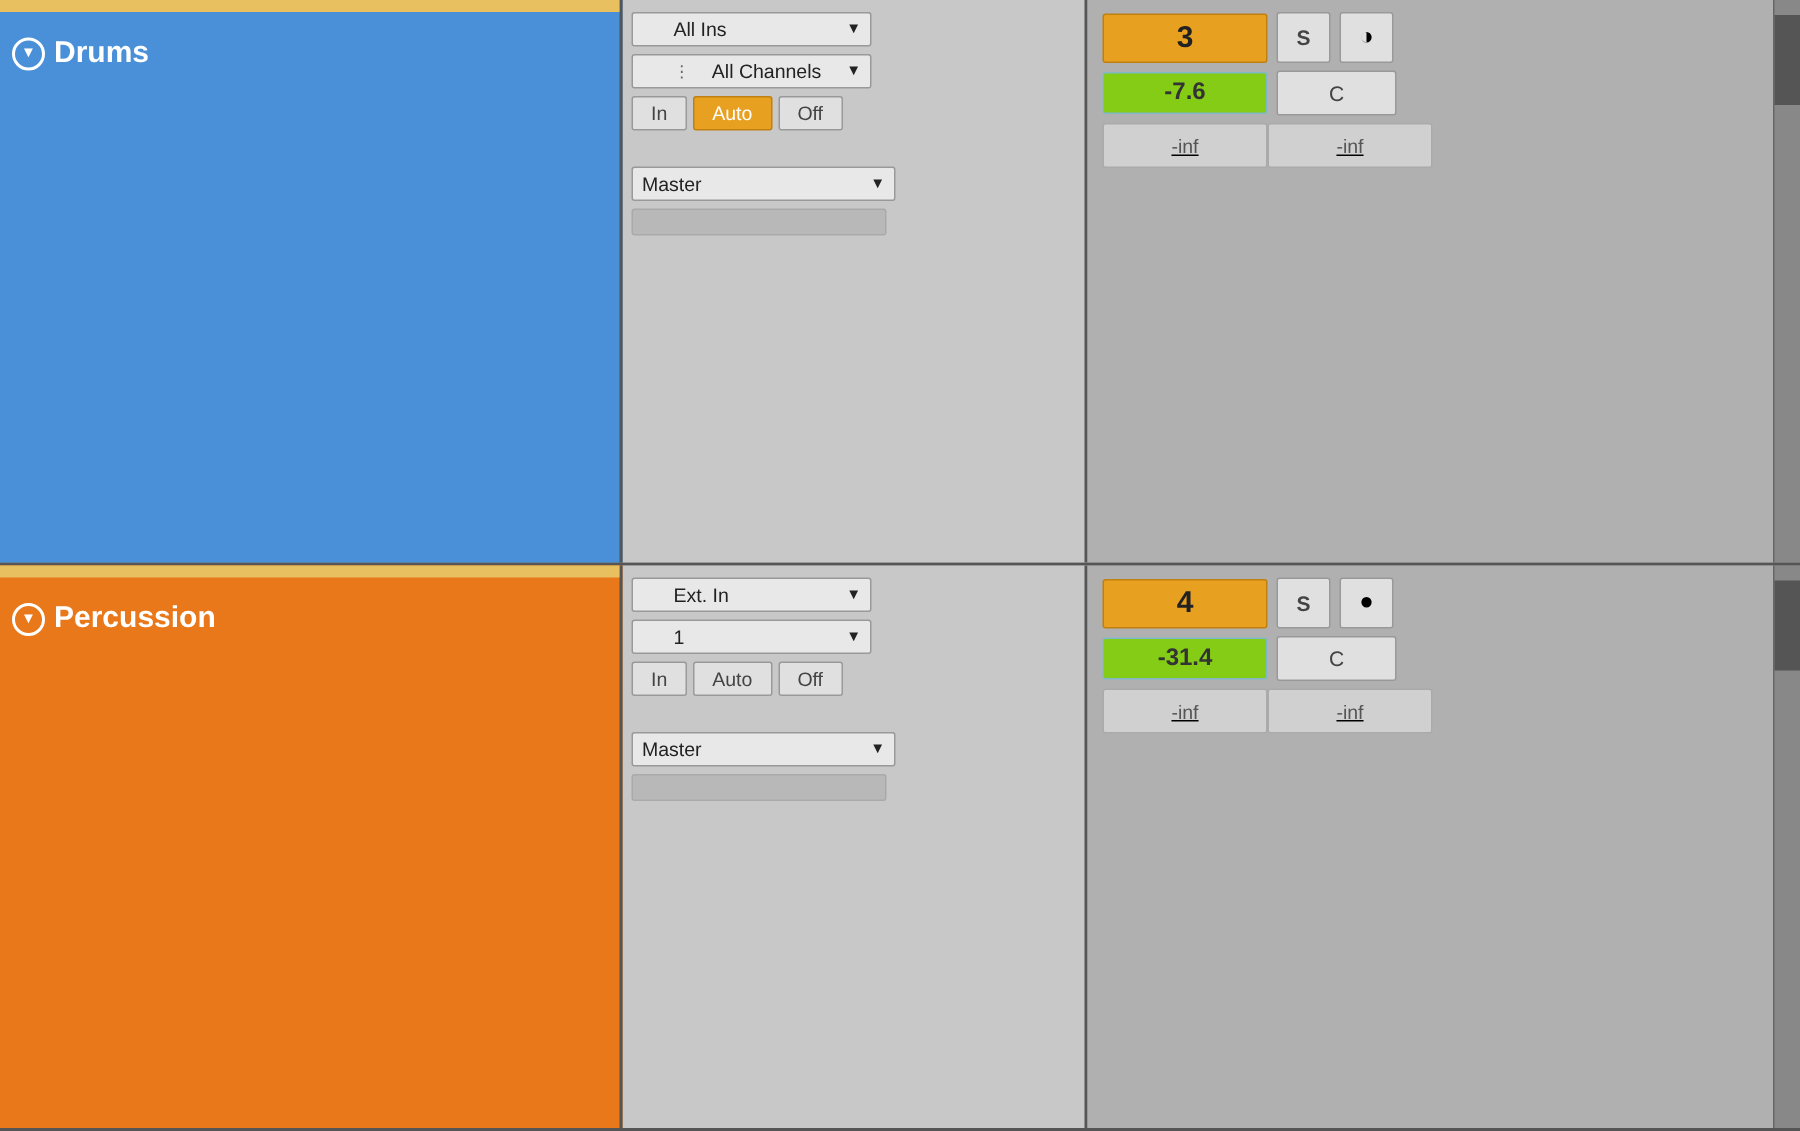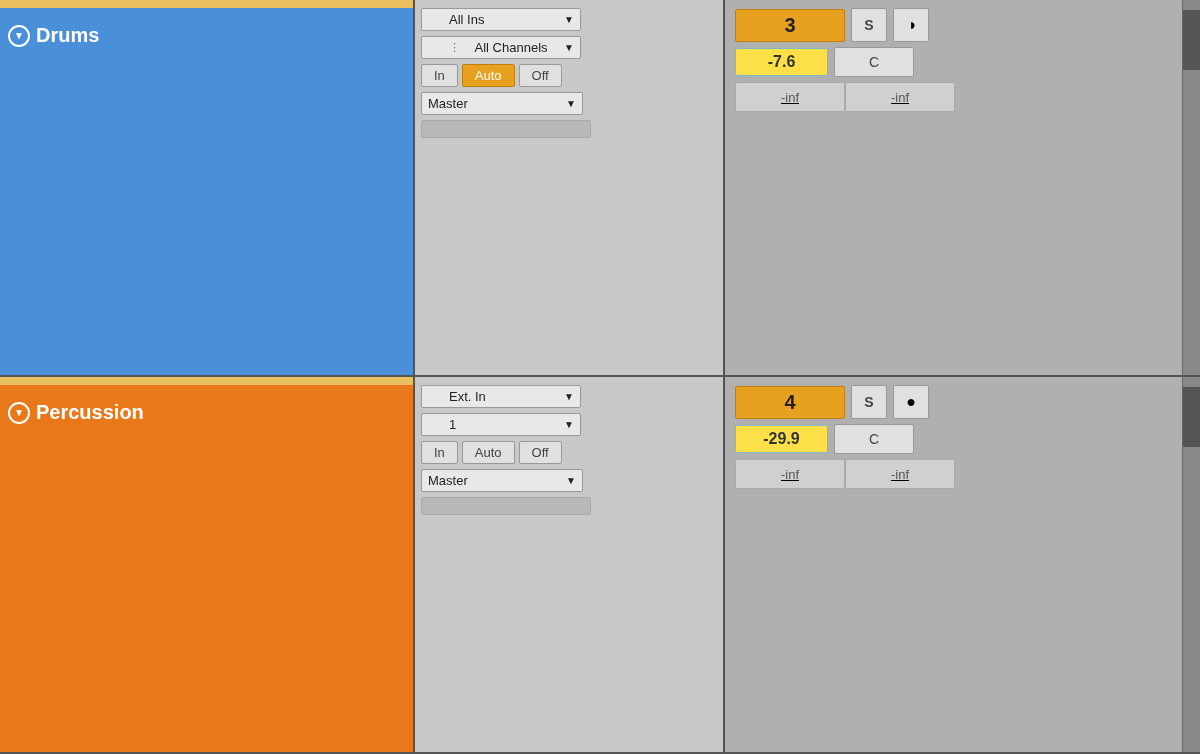--- a/index.html
+++ b/index.html
@@ -98,21 +98,22 @@
       cursor: pointer;
       color: #222;
     }
 
     .dropdown.wide {
       width: 160px;
       padding-left: 27px;
     }
 
     .dropdown.medium {
-      width: 162px;
+      width: 176px;
+      margin-top: 19px;
     }
 
     .dropdown-arrow {
       font-size: 10px;
       margin-left: 4px;
     }
 
     .btn-small {
       background: #e0e0e0;
       border: 1px solid #999;
@@ -194,25 +195,25 @@
       width: 36px;
       height: 34px;
       display: flex;
       align-items: center;
       justify-content: center;
       cursor: pointer;
       font-size: 16px;
     }
 
     .pitch-display {
-      background: #fde047;
+      background: #84cc16;
       border: 1px solid #80b8c8;
       border-radius: 2px;
       padding: 4px 8px;
-      width: 93px;
+      width: 110px;
       text-align: center;
       font-size: 16px;
       font-weight: bold;
       color: #333;
       cursor: pointer;
     }
 
     .c-btn {
       background: #e0e0e0;
       border: 1px solid #999;
@@ -398,21 +399,21 @@
 
       <div class="mixer-top-row">
         <div class="track-num-btn">4</div>
         <div class="s-btn">S</div>
         <div class="monitor-btn">
           <span>●</span>
         </div>
       </div>
 
       <div class="mixer-row2">
-        <div class="pitch-display">-29.9</div>
+        <div class="pitch-display">-31.4</div>
         <div class="c-btn">C</div>
       </div>
 
       <div class="mixer-row3">
         <div class="inf-btn">-inf</div>
         <div class="inf-btn">-inf</div>
       </div>
     </div>
 
     <div class="scrollbar-right">

